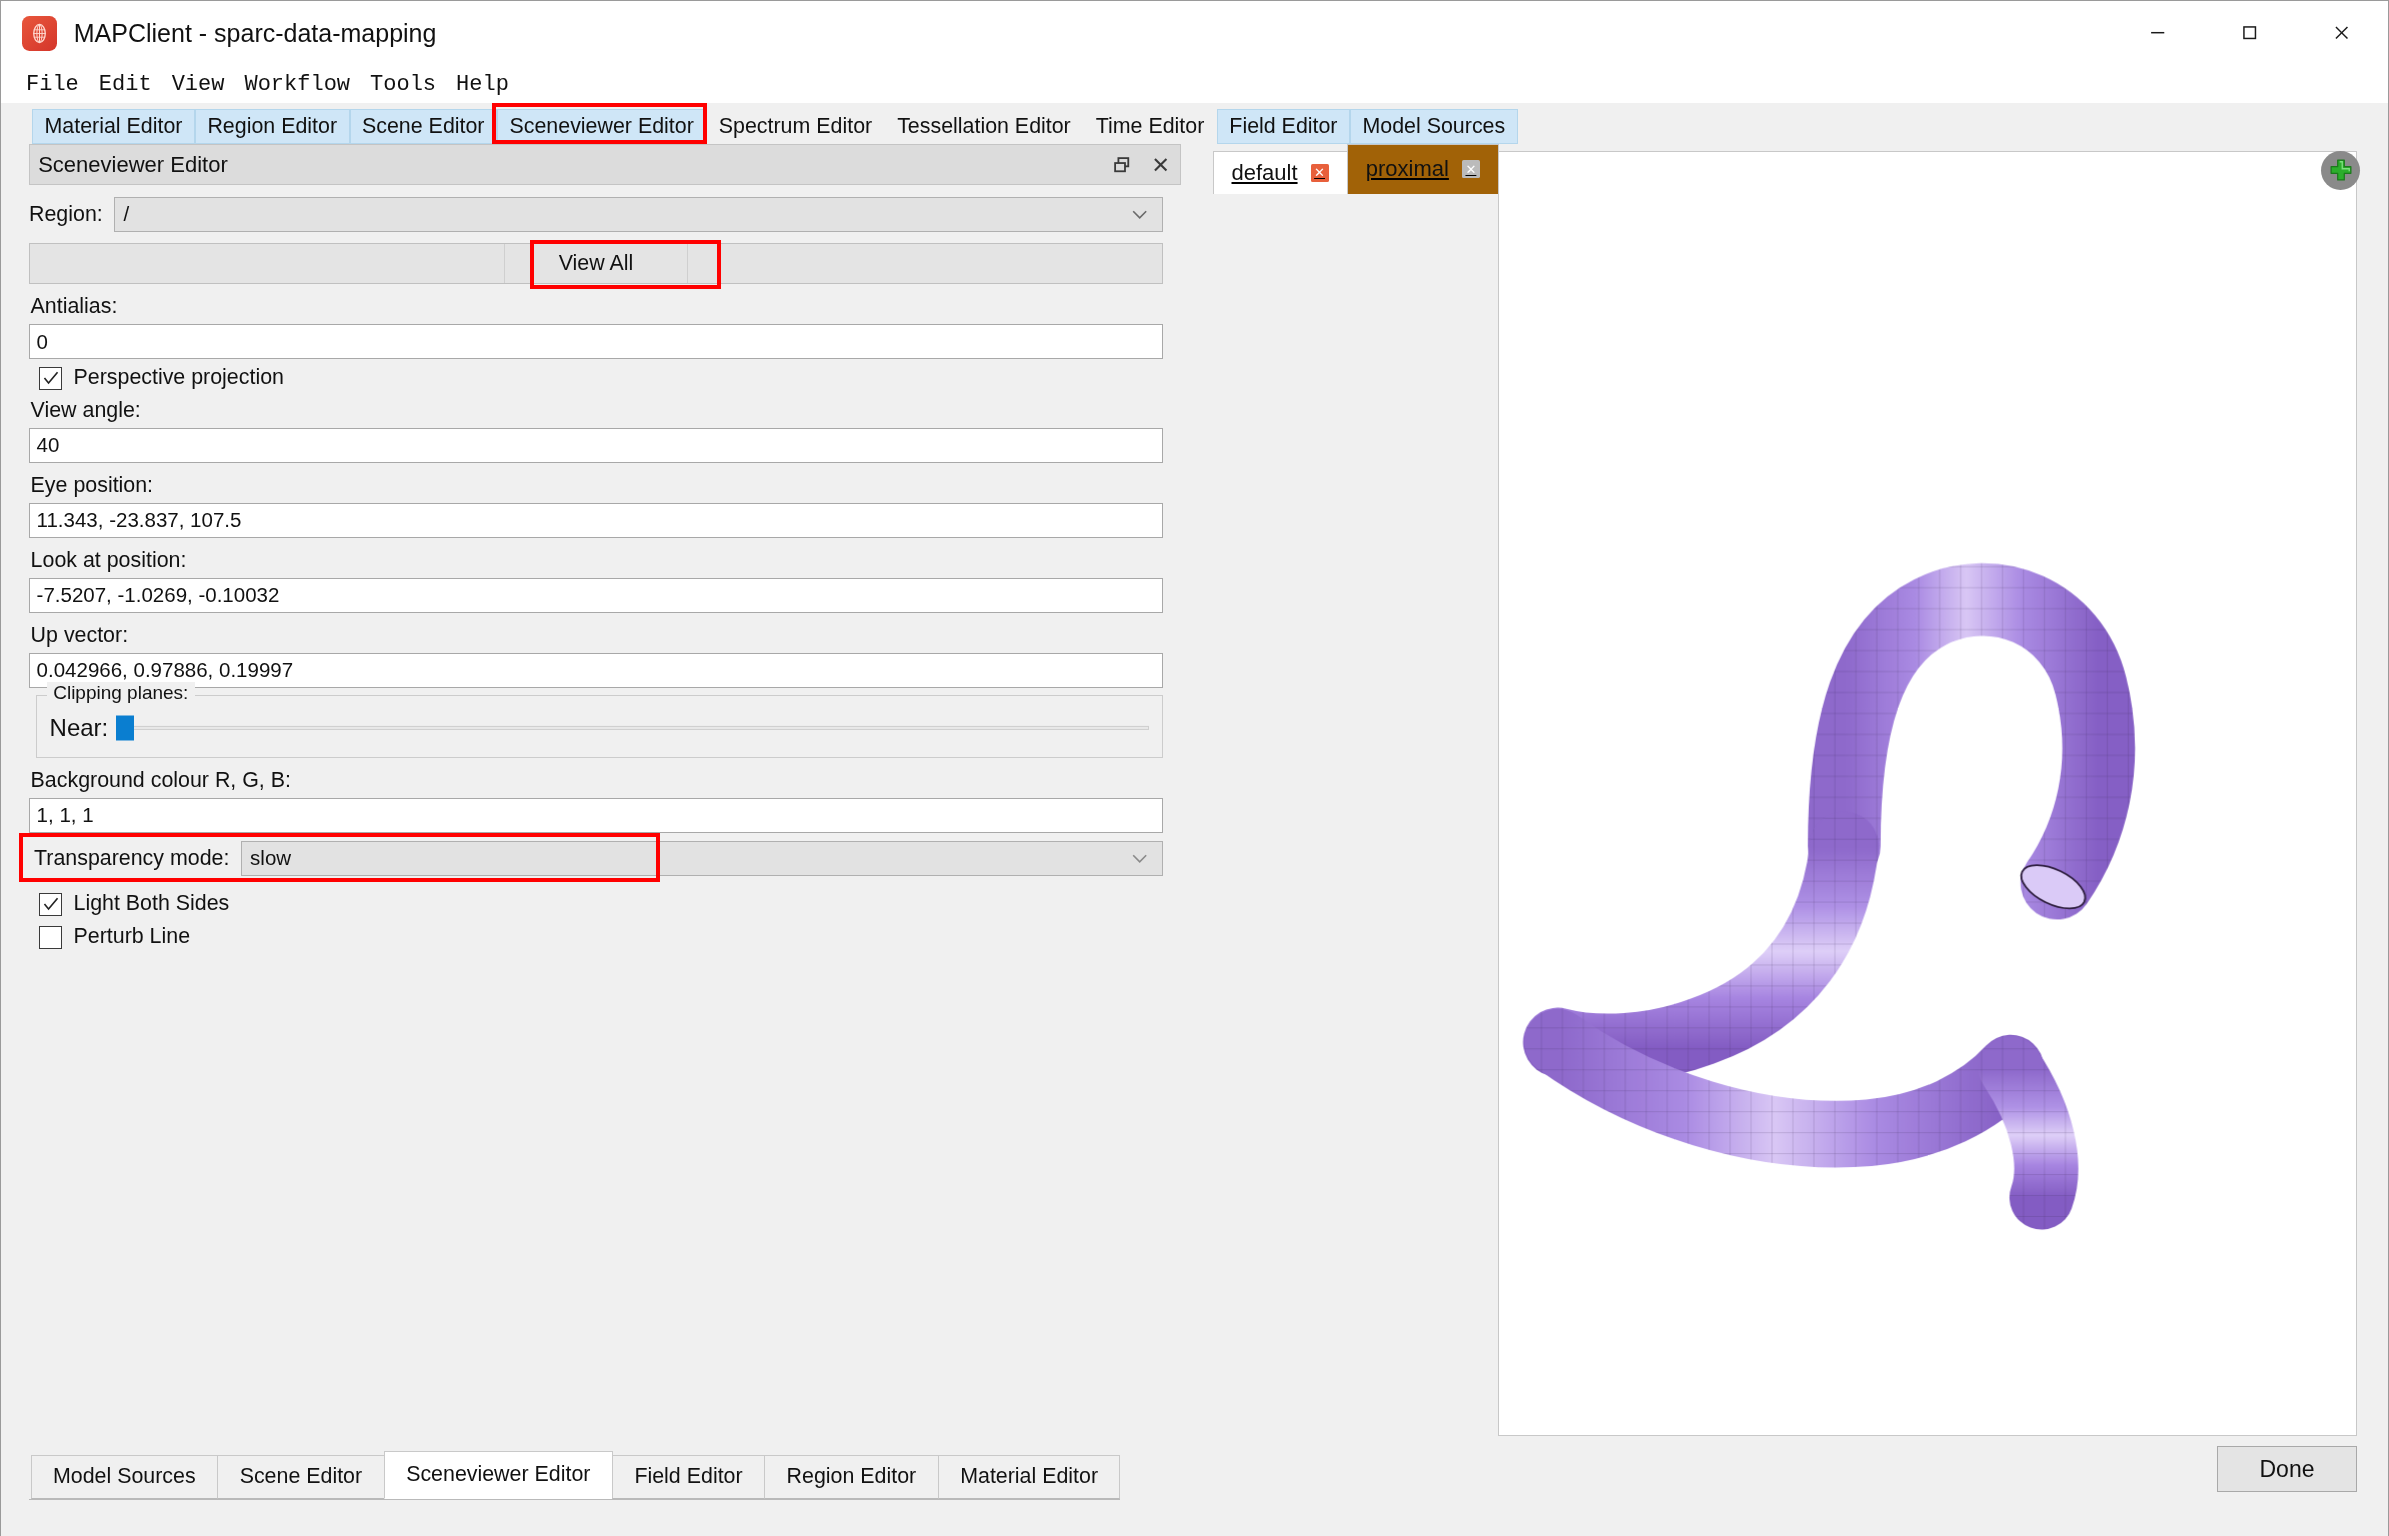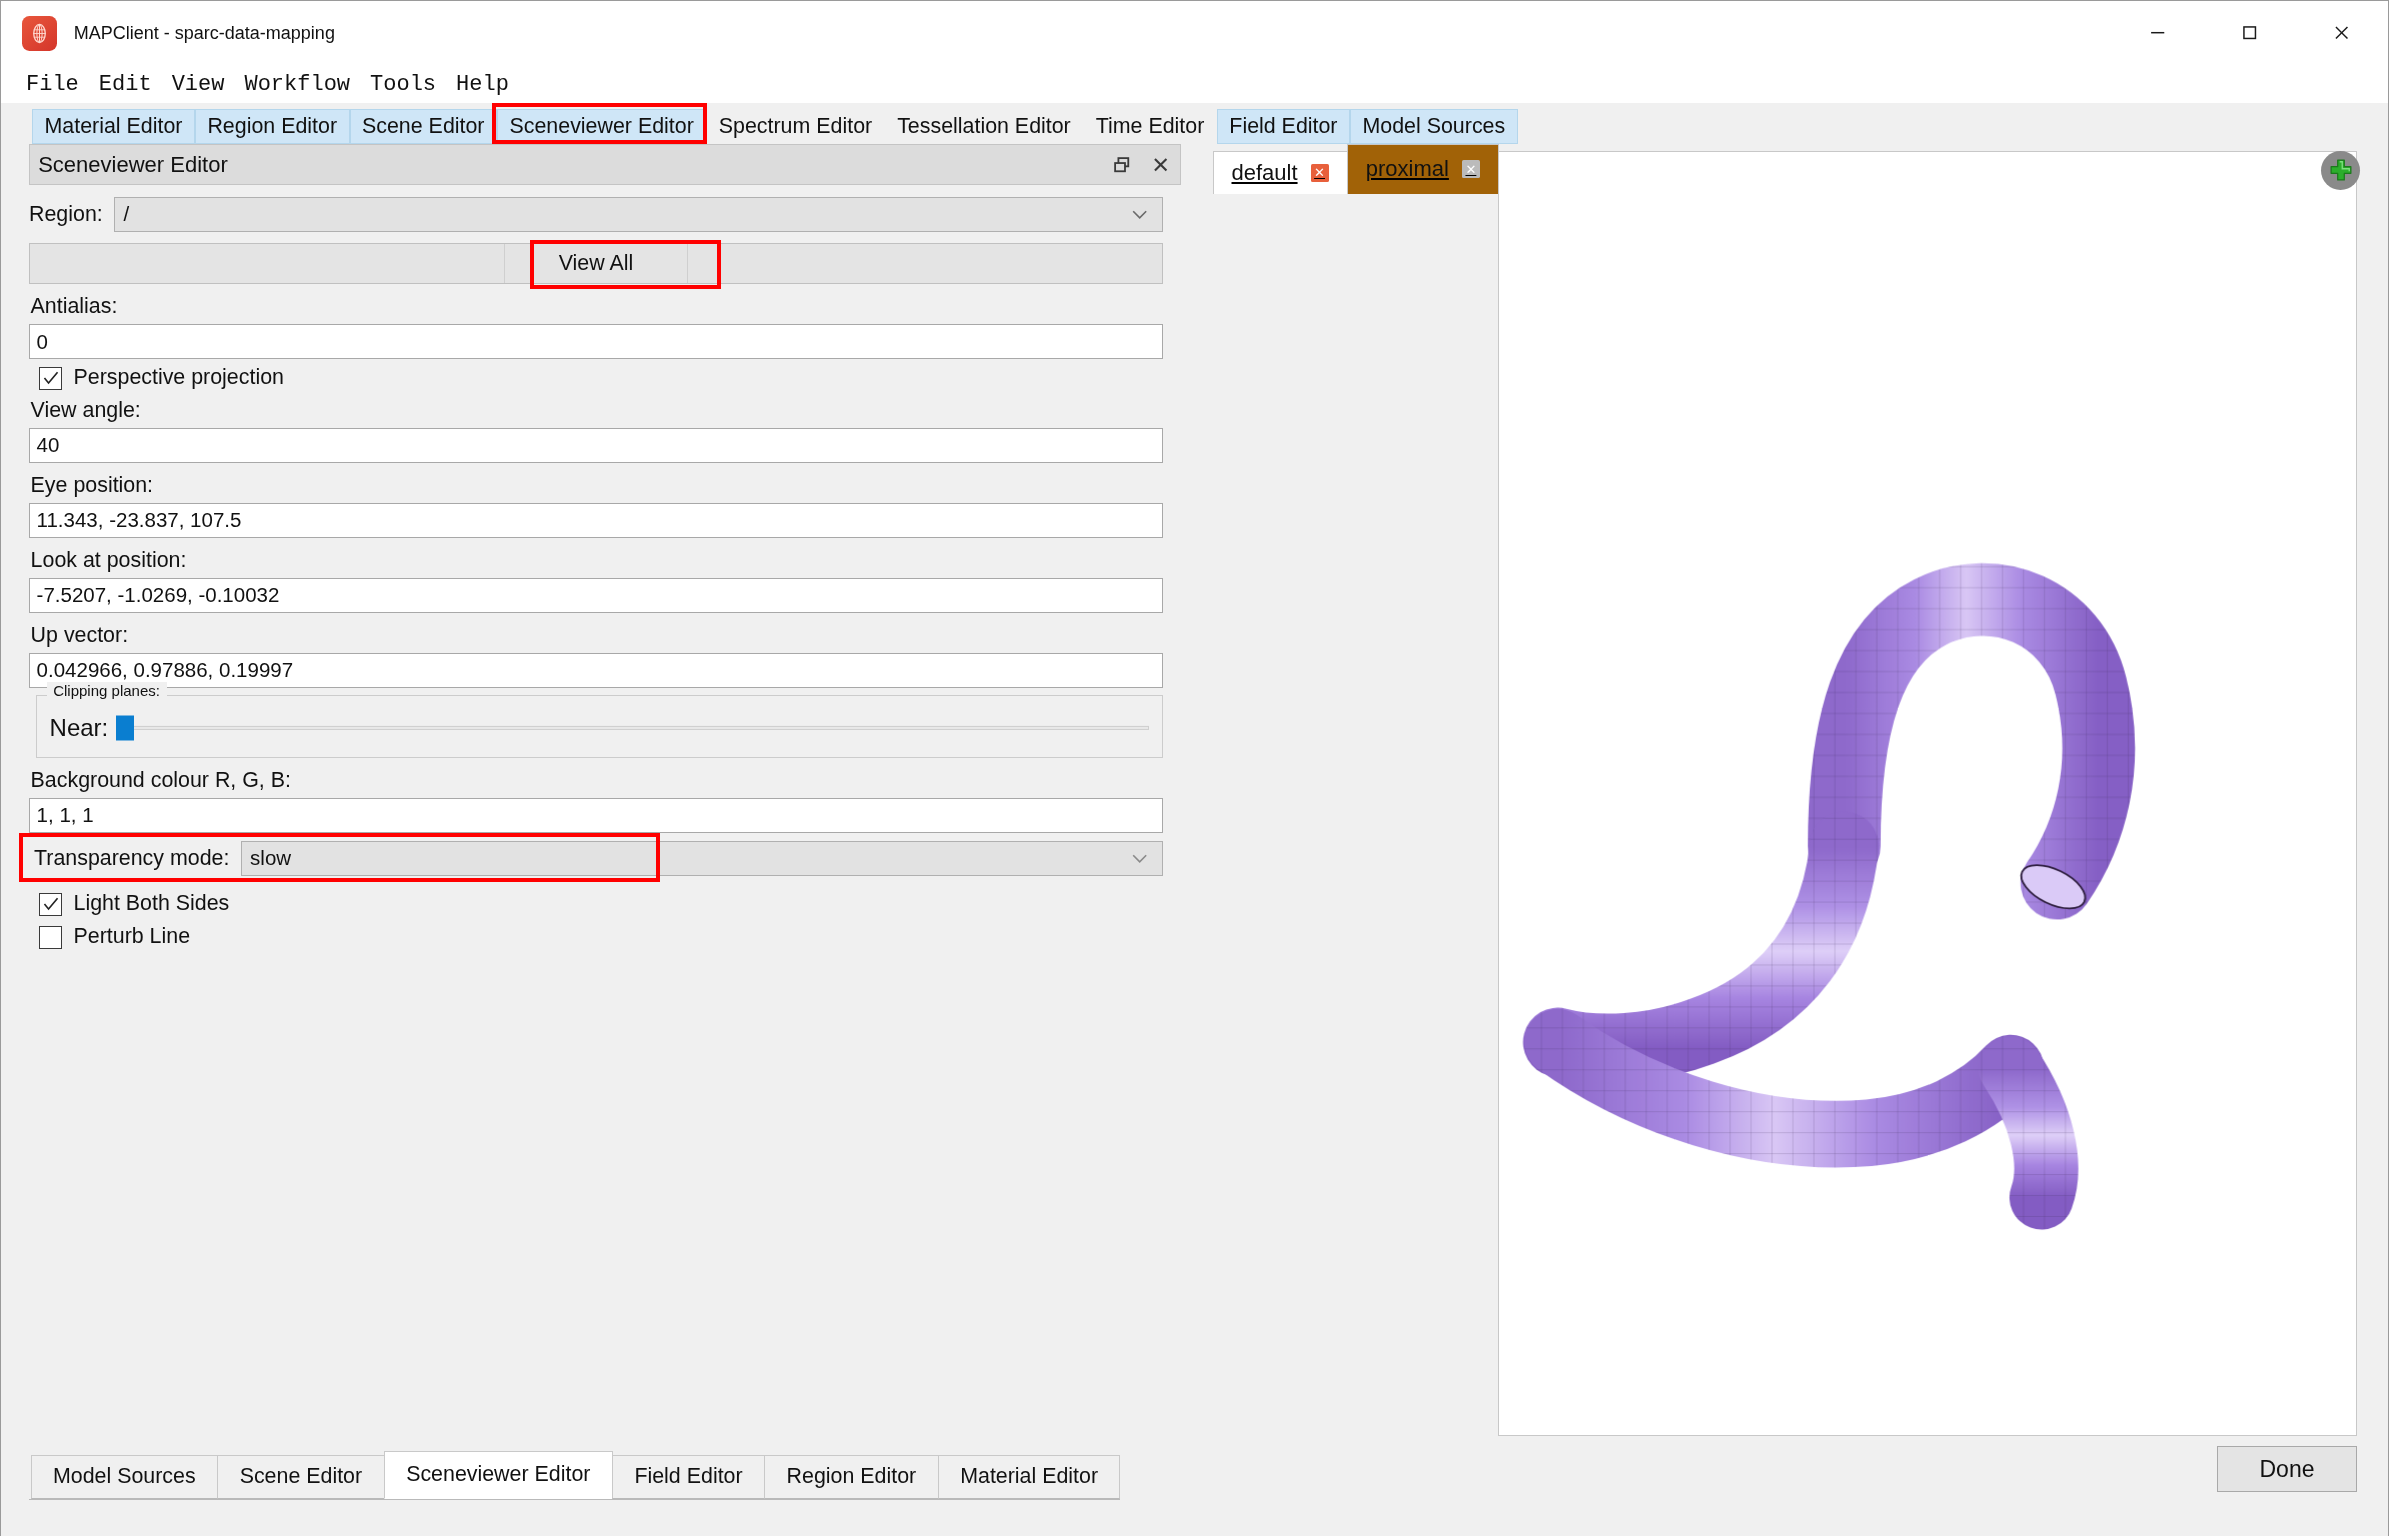--- a/index.html
+++ b/index.html
@@ -34,21 +34,21 @@
     width: 35px; height: 35px;
     margin-left: 21.4px;
     border-radius: 7.4px;
     background: linear-gradient(140deg, #e8573c 0%, #d4352a 100%);
     display: flex; align-items: center; justify-content: center;
     flex: 0 0 auto;
   }
   .app-icon svg { display:block; }
   .title-text {
     margin-left: 16.4px;
-    font-size: 18px;
+    font-size: 25px;
     color: #111111;
     white-space: nowrap;
   }
   .win-controls {
     position: absolute;
     right: 0; top: 0;
     height: 64px;
     display: flex;
     align-items: center;
   }
@@ -231,21 +231,21 @@
     border: 0.8px solid #cccccc;
     margin: 6.6px 0 10px 6.6px;
     padding: 0 13px 15px 13px;
     position: relative;
   }
   .groupbox-title {
     position: absolute;
     top: -14px; left: 10px;
     background: #f0f0f0;
     padding: 0 6.6px;
-    font-size: 15px;
+    font-size: 19px;
     color: #111;
   }
   .sliderrow {
     display: flex;
     align-items: center;
     margin-top: 18px;
   }
   .sliderrow .slabel {
     width: 66px;
     font-size: 24px;

